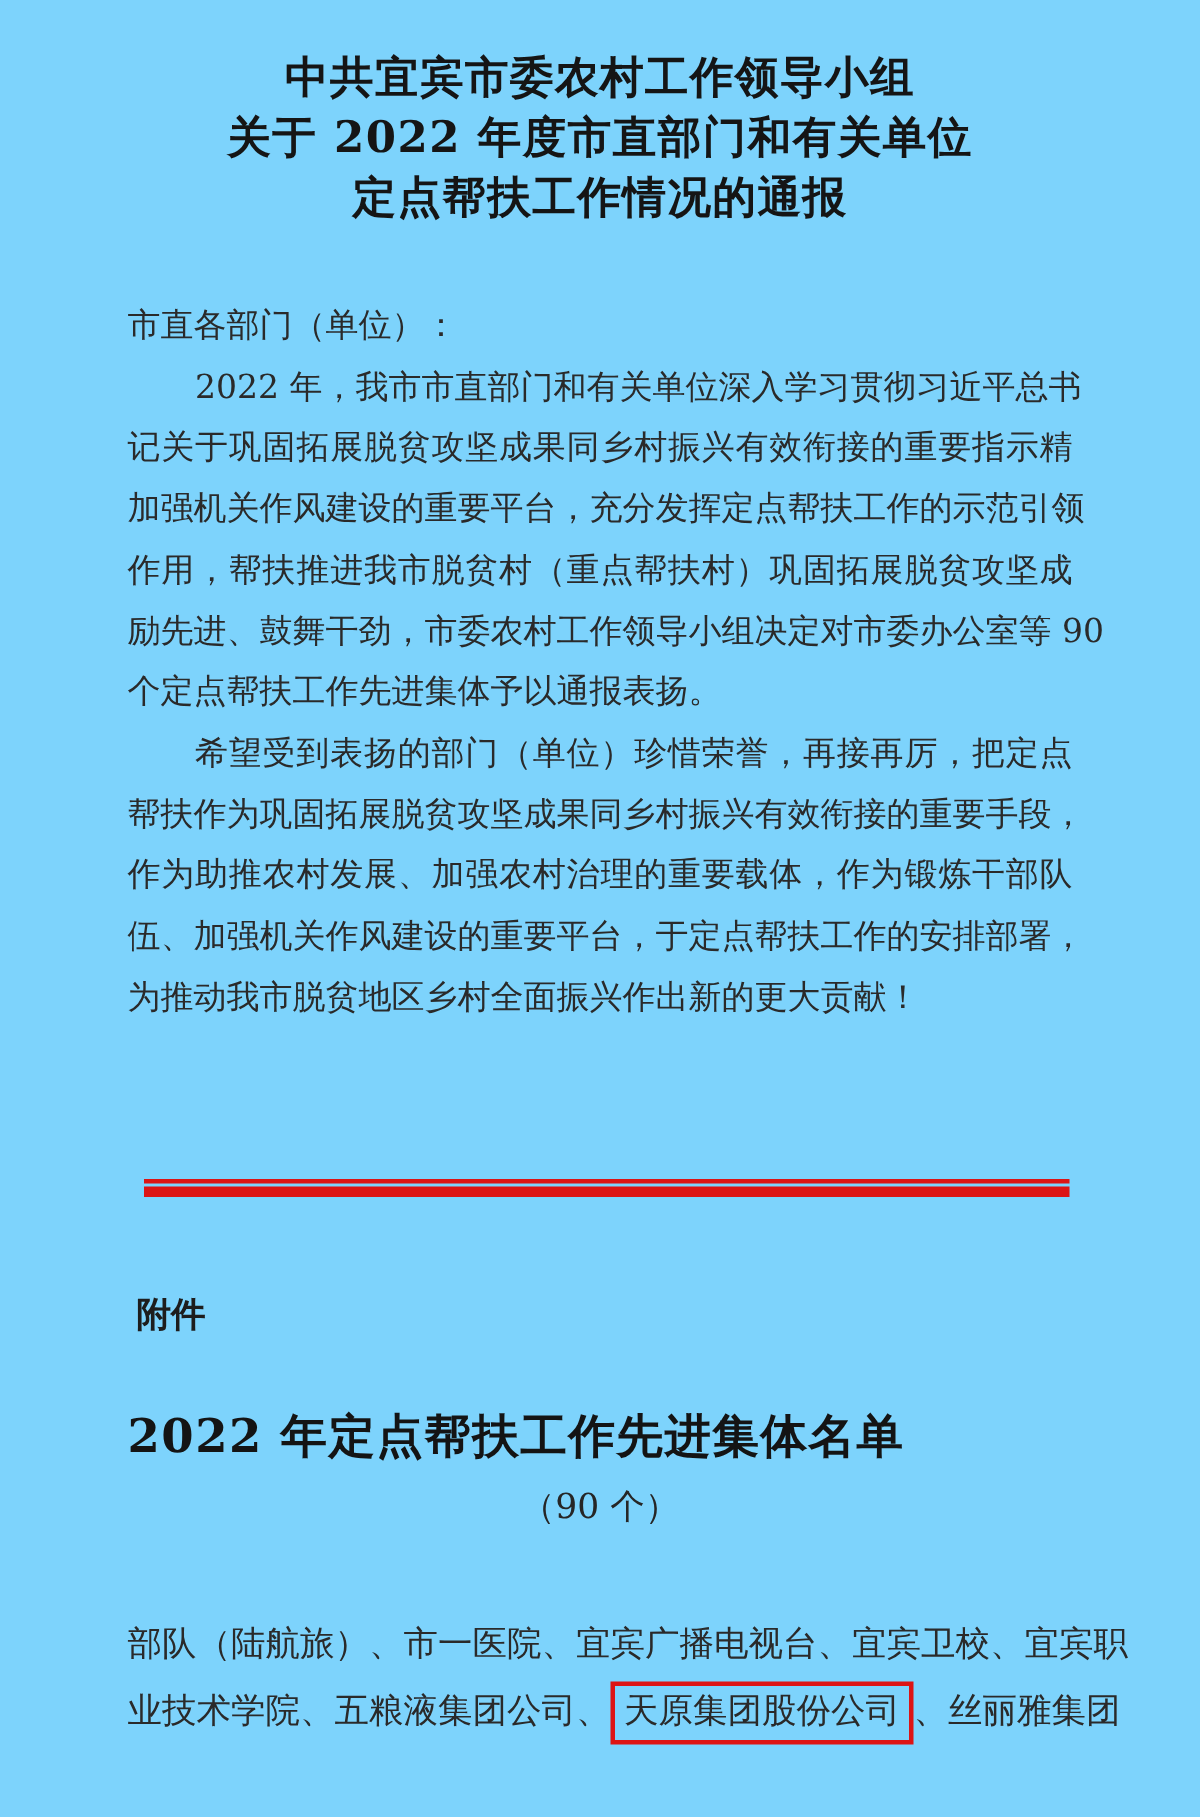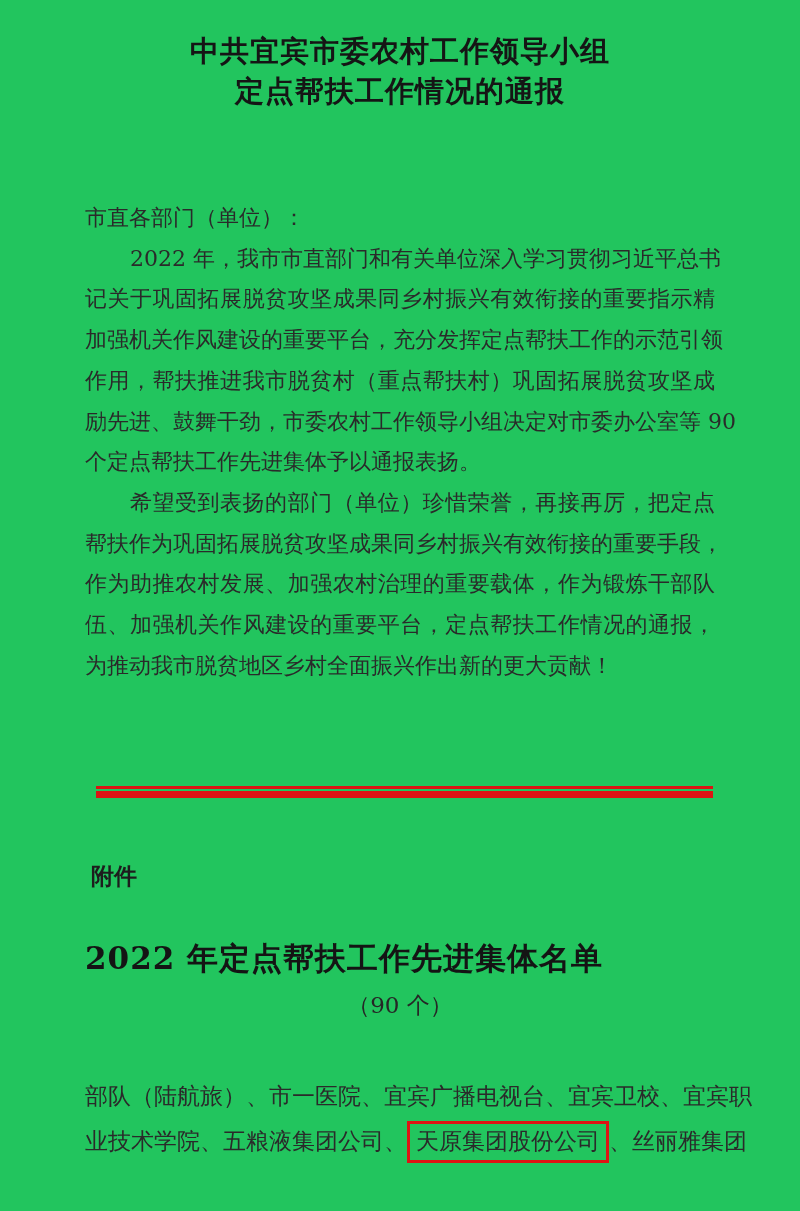--- a/index.html
+++ b/index.html
@@ -111,39 +111,40 @@
     white-space: nowrap;
   }
   .hl-box {
     border: 3px solid #dd1414;
     padding: 4px 6px 6px 6px;
   }
 </style>
 </head>
 <body>
 
-<div class="page" style="background: #22c55e;">
+<div class="page" style="background: #7dd3fc;">
 
   <div class="doc-title">
     <div class="t-line">中共宜宾市委农村工作领导小组</div>
+    <div class="t-line">关于 2022 年度市直部门和有关单位</div>
     <div class="t-line">定点帮扶工作情况的通报</div>
   </div>
 
   <div class="doc-body">
     <div class="b-line nat">市直各部门（单位）：</div>
     <div class="b-line ind">2022 年，我市市直部门和有关单位深入学习贯彻习近平总书</div>
     <div class="b-line">记关于巩固拓展脱贫攻坚成果同乡村振兴有效衔接的重要指示精</div>
     <div class="b-line">加强机关作风建设的重要平台，充分发挥定点帮扶工作的示范引领</div>
     <div class="b-line">作用，帮扶推进我市脱贫村（重点帮扶村）巩固拓展脱贫攻坚成</div>
     <div class="b-line">励先进、鼓舞干劲，市委农村工作领导小组决定对市委办公室等 90</div>
     <div class="b-line nat">个定点帮扶工作先进集体予以通报表扬。</div>
     <div class="b-line ind">希望受到表扬的部门（单位）珍惜荣誉，再接再厉，把定点</div>
     <div class="b-line">帮扶作为巩固拓展脱贫攻坚成果同乡村振兴有效衔接的重要手段，</div>
     <div class="b-line">作为助推农村发展、加强农村治理的重要载体，作为锻炼干部队</div>
-    <div class="b-line">伍、加强机关作风建设的重要平台，定点帮扶工作情况的通报，</div>
+    <div class="b-line">伍、加强机关作风建设的重要平台，于定点帮扶工作的安排部署，</div>
     <div class="b-line nat">为推动我市脱贫地区乡村全面振兴作出新的更大贡献！</div>
   </div>
 
   <div class="red-divider" style="border-top-color: rgb(220, 20, 20); border-bottom-color: rgb(220, 20, 20);"></div>
 
   <div class="att-label">附件</div>
 
   <div class="att-title">2022 年定点帮扶工作先进集体名单</div>
 
   <div class="att-count">（90 个）</div>

